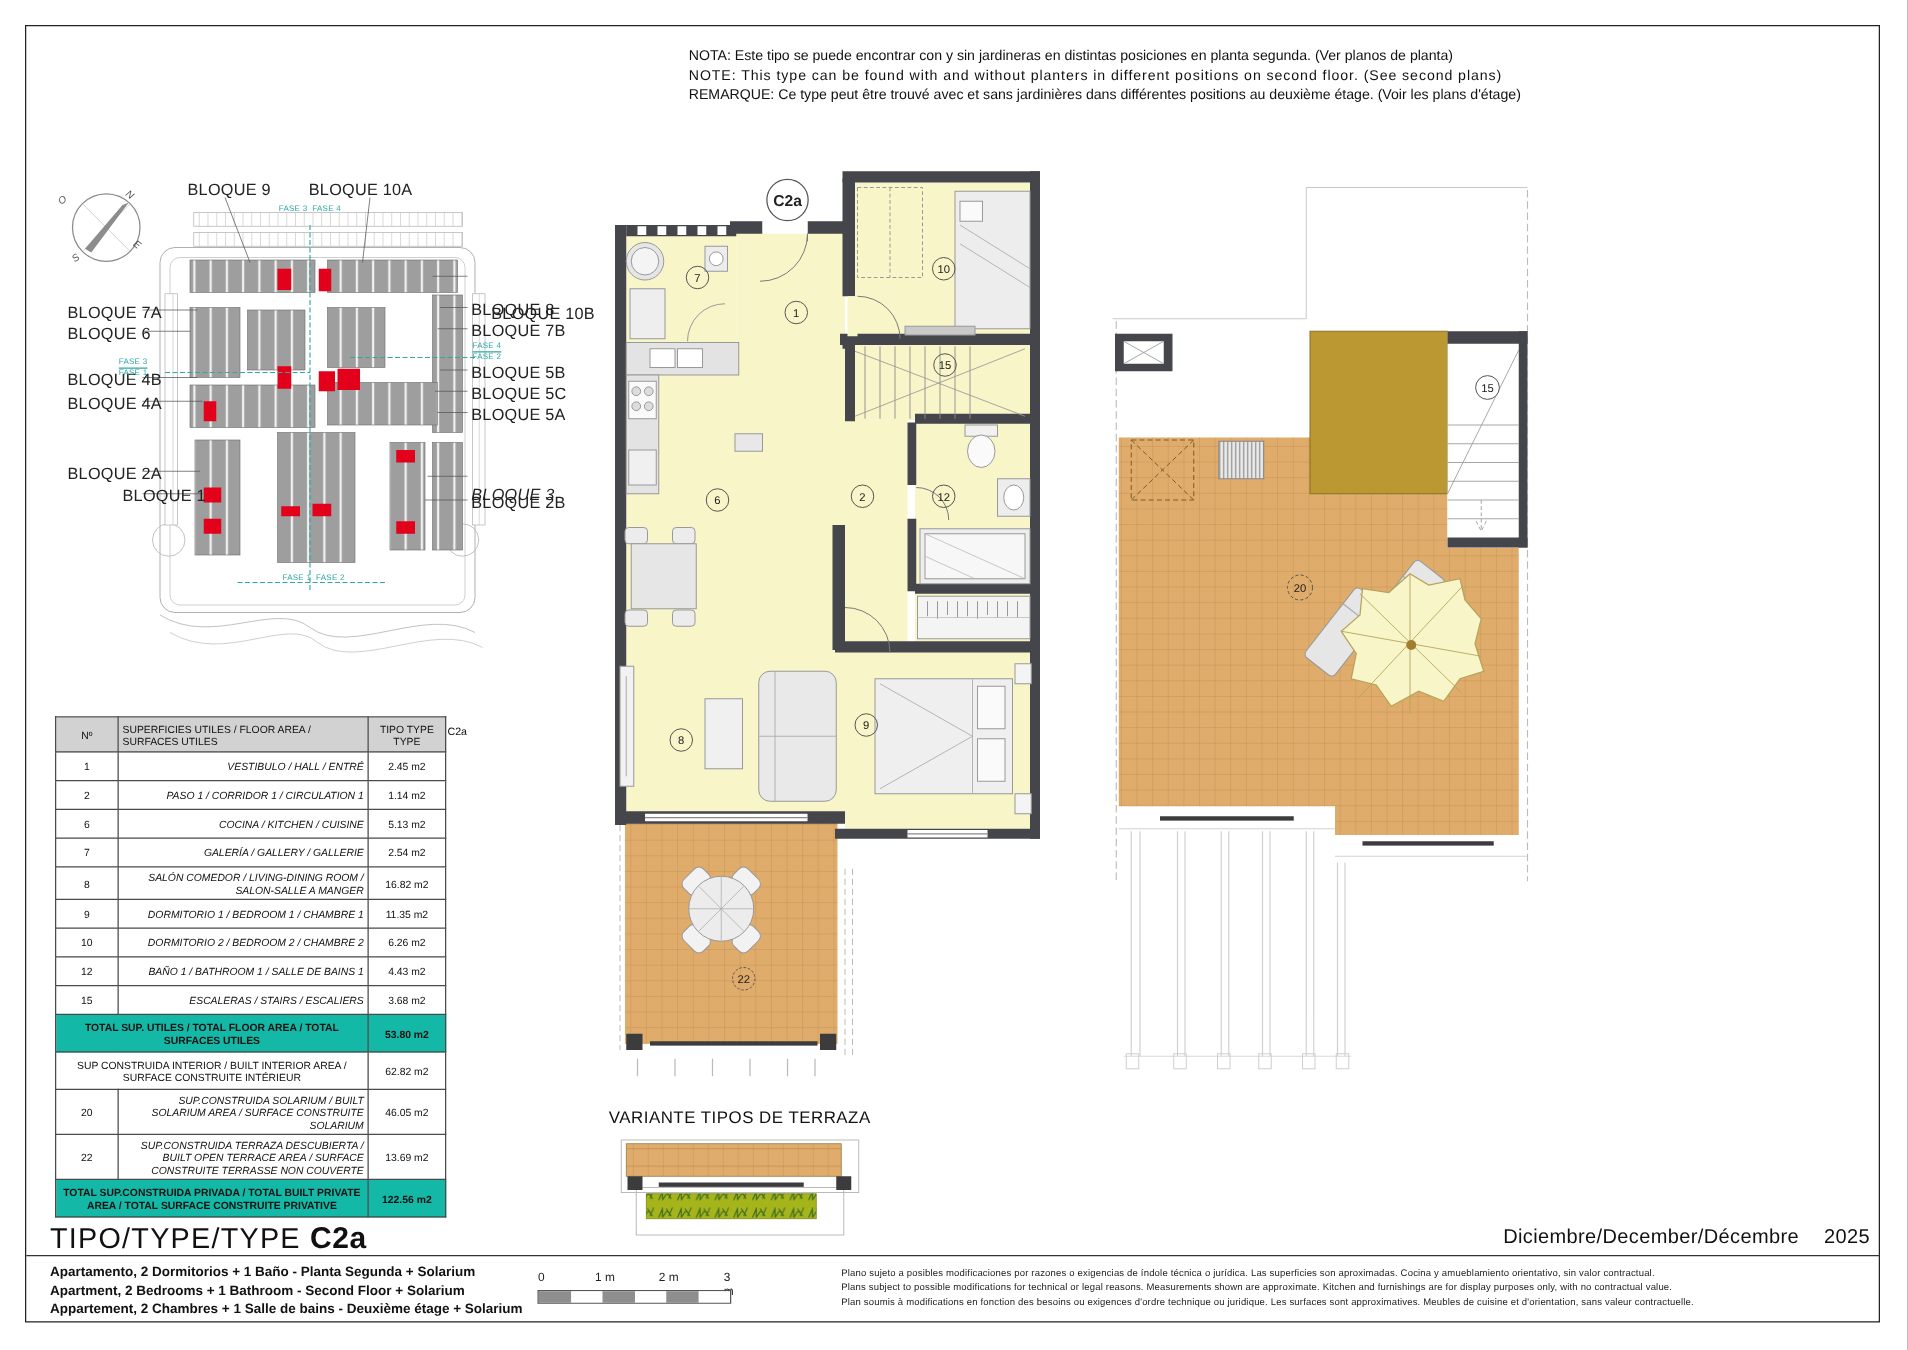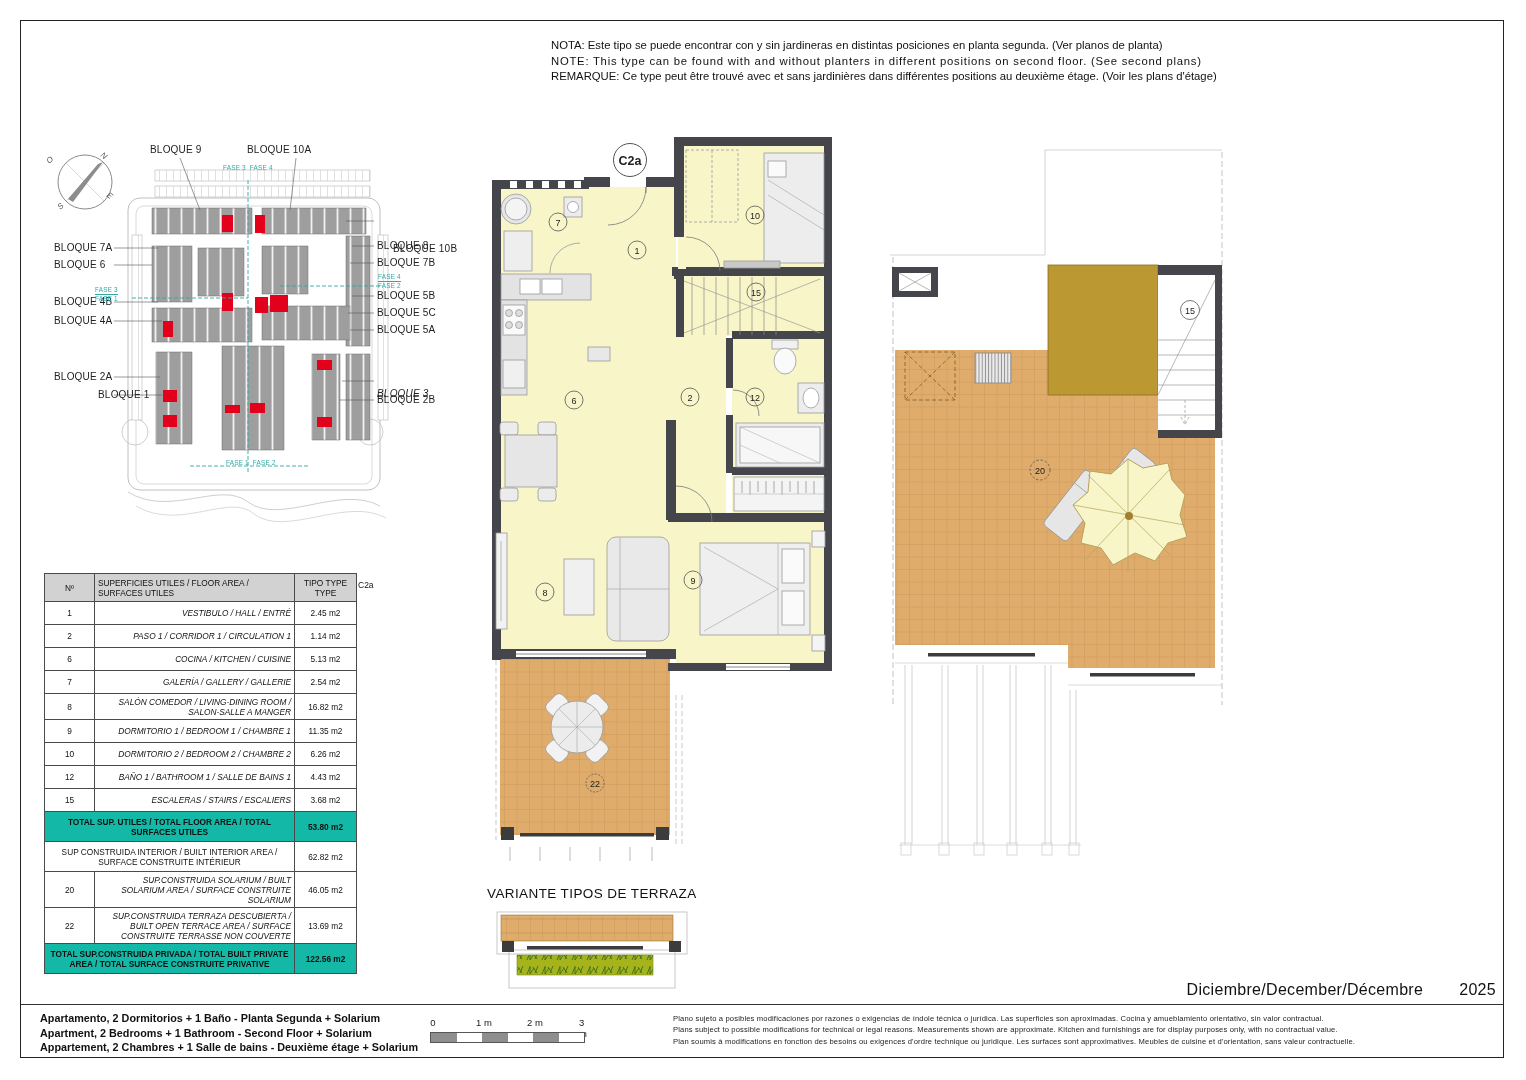--- a/index.html
+++ b/index.html
@@ -6,42 +6,42 @@
   .page{position:relative;width:1526px;height:1080px;background:#fff;
         font-family:"Liberation Sans",sans-serif;color:#1a1a1a;overflow:hidden;}
   .abs{position:absolute;}
   .frame{position:absolute;left:20px;top:20px;width:1484px;height:1038px;
          border:1.6px solid #222;box-sizing:border-box;}
   
   .notes{left:551px;top:38px;font-size:11.3px;line-height:15.5px;color:#111;white-space:nowrap;}
   .notes .en{letter-spacing:.75px;}
   
   .siteplan{left:40px;top:140px;width:412px;height:392px;}
-  .lbl{position:absolute;font-size:10px;color:#222;letter-spacing:.2px;white-space:nowrap;}
+  .lbl{position:absolute;font-size:13px;color:#222;letter-spacing:.2px;white-space:nowrap;}
   .fase{position:absolute;font-size:6.4px;color:#2fa8a4;letter-spacing:.2px;white-space:nowrap;line-height:7.5px;}
   .fase .u{border-bottom:.8px solid #2fa8a4;display:inline-block;}
   
   .tblwrap{left:44px;top:573px;}
   table.area{border-collapse:collapse;table-layout:fixed;width:312px;font-size:8.3px;color:#111;}
   table.area th,table.area td{border:.9px solid #4a4a4a;padding:2.5px 3px;vertical-align:middle;}
   table.area th{background:#d2d2d2;font-weight:normal;text-align:center;height:22px;}
   td.cnum{text-align:center;}
   td.cdesc{text-align:right;font-style:italic;}
   td.cval{text-align:center;}
   tr.rnorm td{height:17px;}
   tr.rtotal td{background:#14b8a6;font-weight:bold;text-align:center;height:24px;}
   tr.rbold td{font-weight:normal;text-align:center;height:24px;}
   .c2a-side{left:358px;top:580px;font-size:8.5px;color:#111;}
   
   .variant-title{left:487px;top:886px;font-size:13.5px;letter-spacing:.4px;color:#111;}
   
   .sepline{left:21px;top:1004px;width:1483px;border-top:1.5px solid #333;}
   .main-title{left:40px;top:977px;font-size:23px;letter-spacing:1px;color:#111;}
   .main-title b{font-size:24px;letter-spacing:.5px;}
-  .date-blk{right:30px;top:981px;display:flex;gap:36px;font-size:16px;color:#111;letter-spacing:.3px;}
+  .date-blk{right:30px;top:981px;display:flex;gap:20px;font-size:16px;color:#111;letter-spacing:.3px;}
   .descs{left:40px;top:1011px;font-size:10.8px;font-weight:bold;line-height:14.5px;color:#111;white-space:nowrap;}
   .scalebar{left:430px;top:1017px;width:170px;height:32px;font-size:9.5px;color:#222;}
   .scalebar .tick{position:absolute;top:0;transform:translateX(-50%);}
   .scalebar .bar{position:absolute;top:15px;left:0;height:9px;display:flex;border:1px solid #555;}
   .scalebar .seg{width:25.5px;height:100%;}
   .disclaimer{left:673px;top:1013px;width:820px;font-size:7.6px;line-height:11.3px;color:#222;letter-spacing:.15px;white-space:nowrap;}
   svg text{font-family:"Liberation Sans",sans-serif;}
 </style>
 </head>
 <body>
@@ -593,20 +593,24 @@
       <rect x="6" y="9" width="172" height="26" fill="url(#tg3)"></rect>
       <rect x="7" y="35" width="12" height="11" fill="#3c3c3c"></rect>
       <rect x="174" y="35" width="12" height="11" fill="#3c3c3c"></rect>
       <rect x="32" y="40" width="116" height="3.5" fill="#3c3c3c"></rect>
       <rect x="22" y="49" width="136" height="20" fill="#A6B41C" stroke="#7c8714" stroke-width=".6"></rect>
       <rect x="22" y="49" width="136" height="20" fill="url(#vp)"></rect>
     </svg>
   </div>
 
   <div class="abs sepline"></div>
+  <div class="abs main-title">
+    <span>TIPO/TYPE/TYPE</span>
+    <b>C2a</b>
+  </div>
   <div class="abs date-blk">
     <span>Diciembre/December/Décembre</span>
     <span>2025</span>
   </div>
   <div class="abs descs">
     <div>Apartamento, 2 Dormitorios + 1 Baño - Planta Segunda + Solarium</div>
     <div>Apartment, 2 Bedrooms + 1 Bathroom - Second Floor + Solarium</div>
     <div>Appartement, 2 Chambres + 1 Salle de bains - Deuxième étage + Solarium</div>
   </div>
   <div class="abs scalebar">

